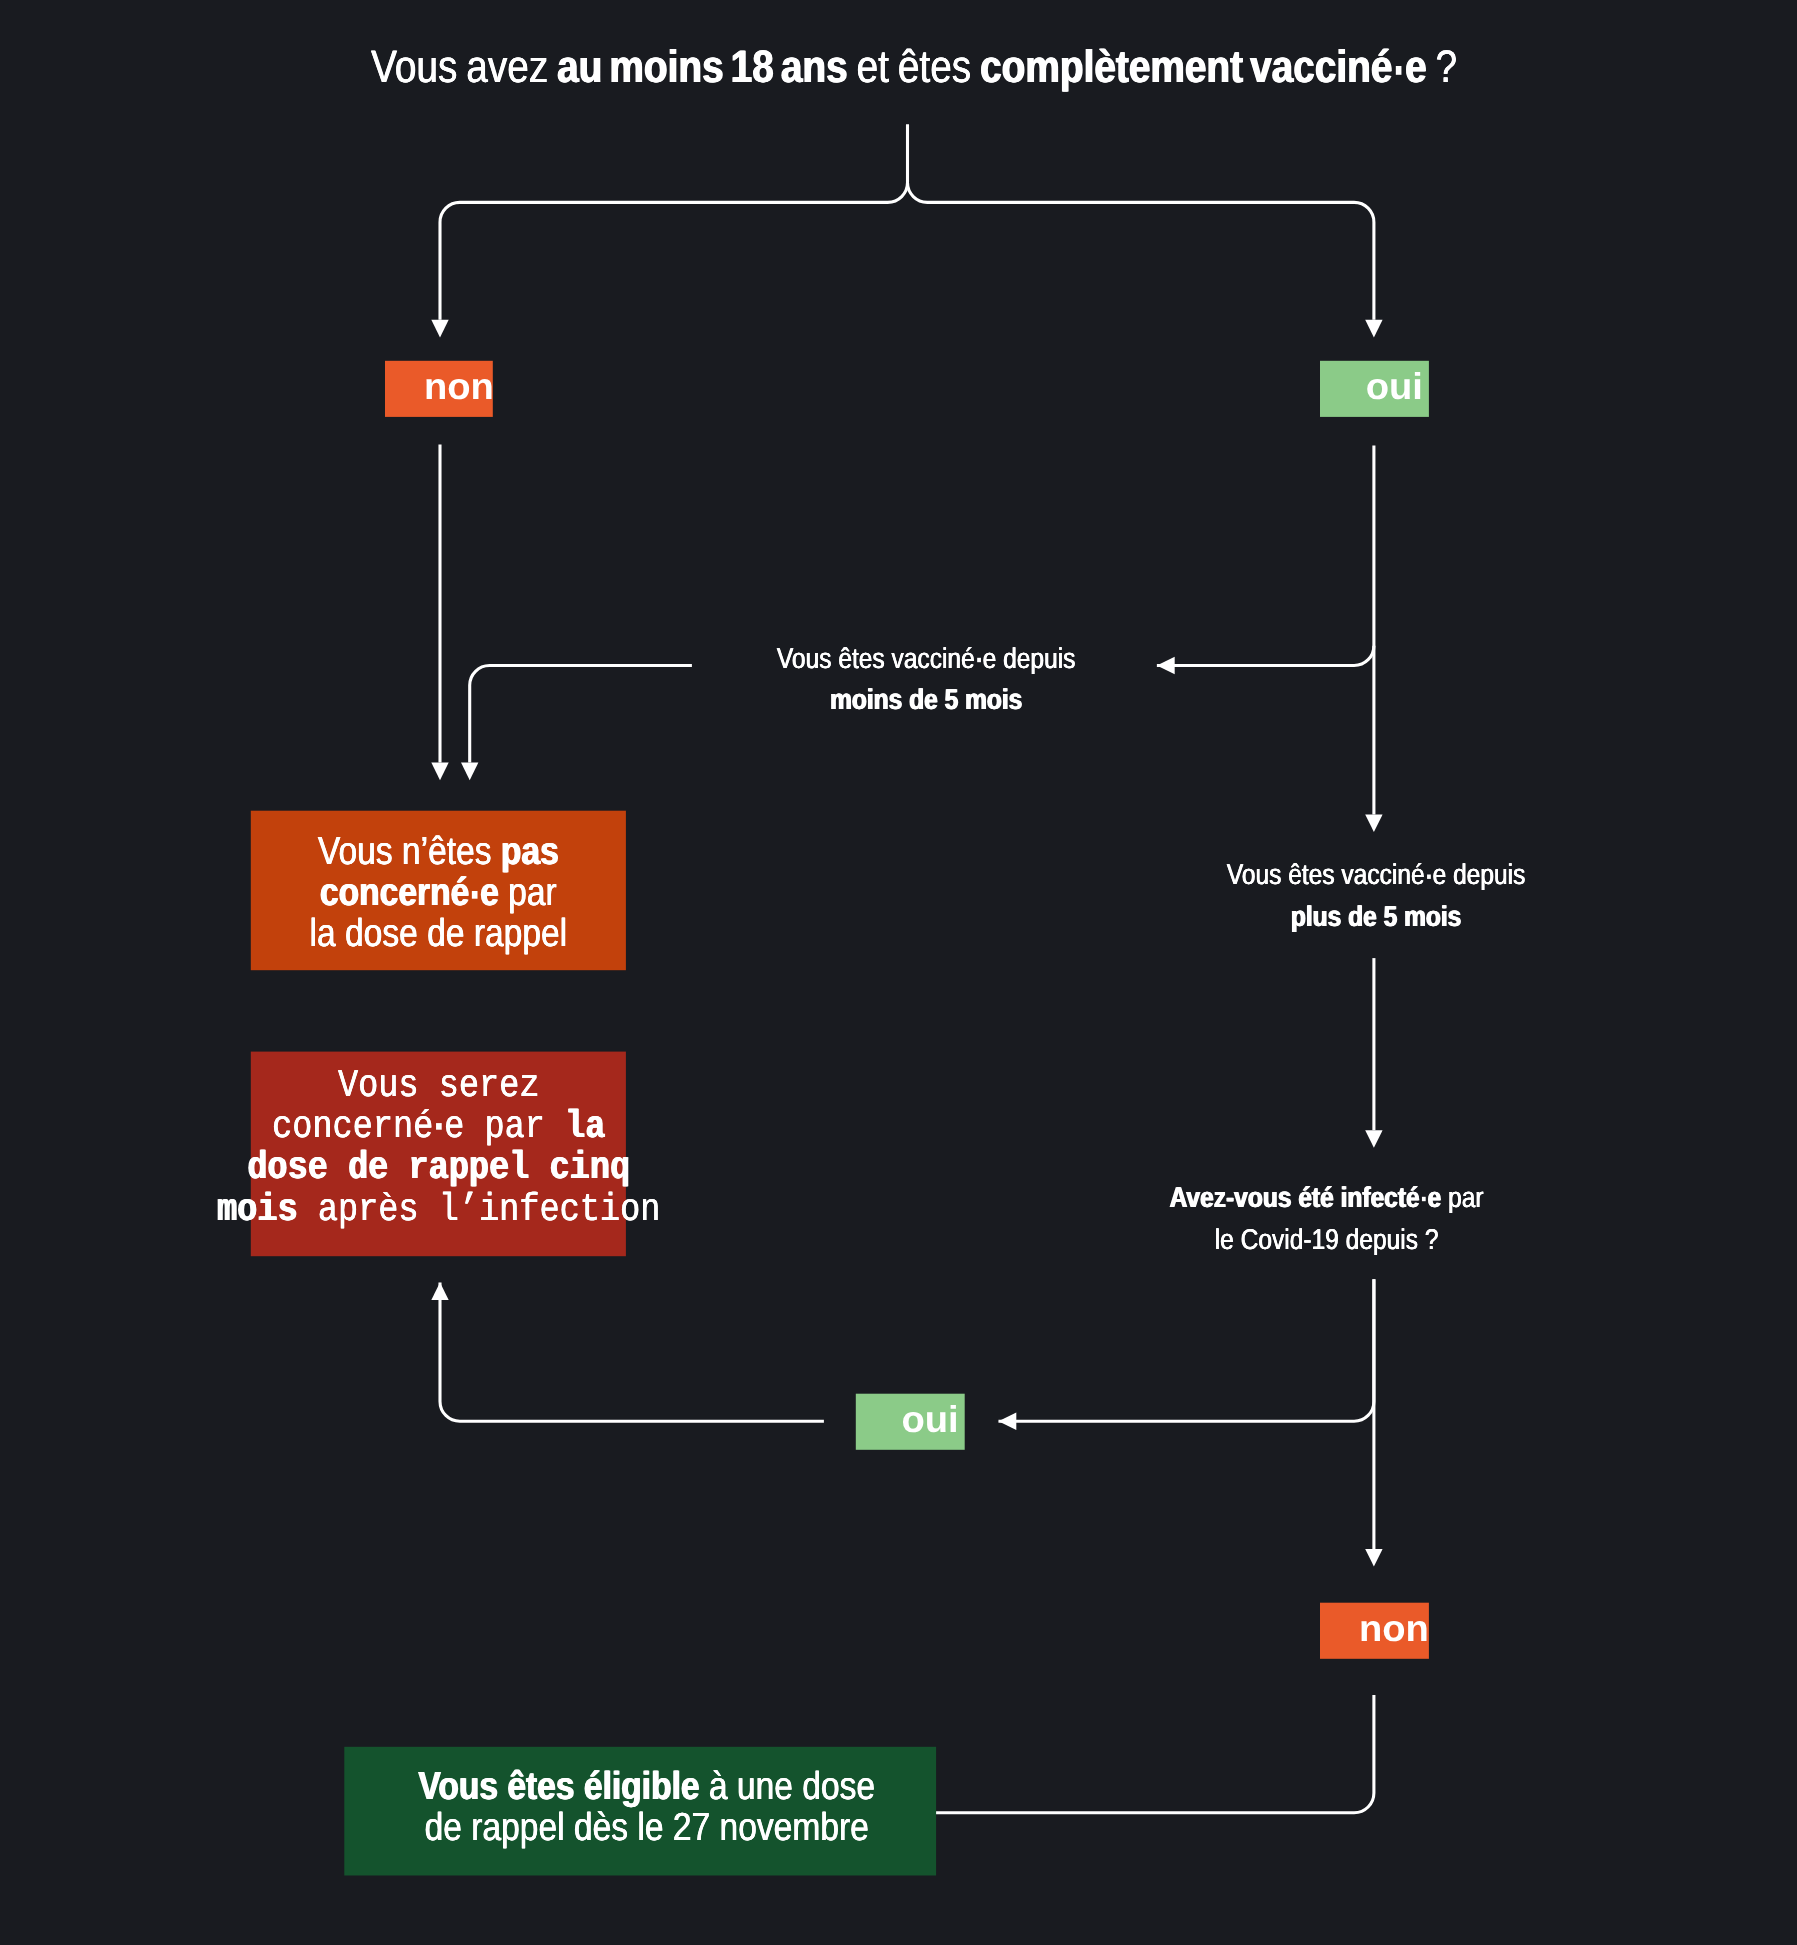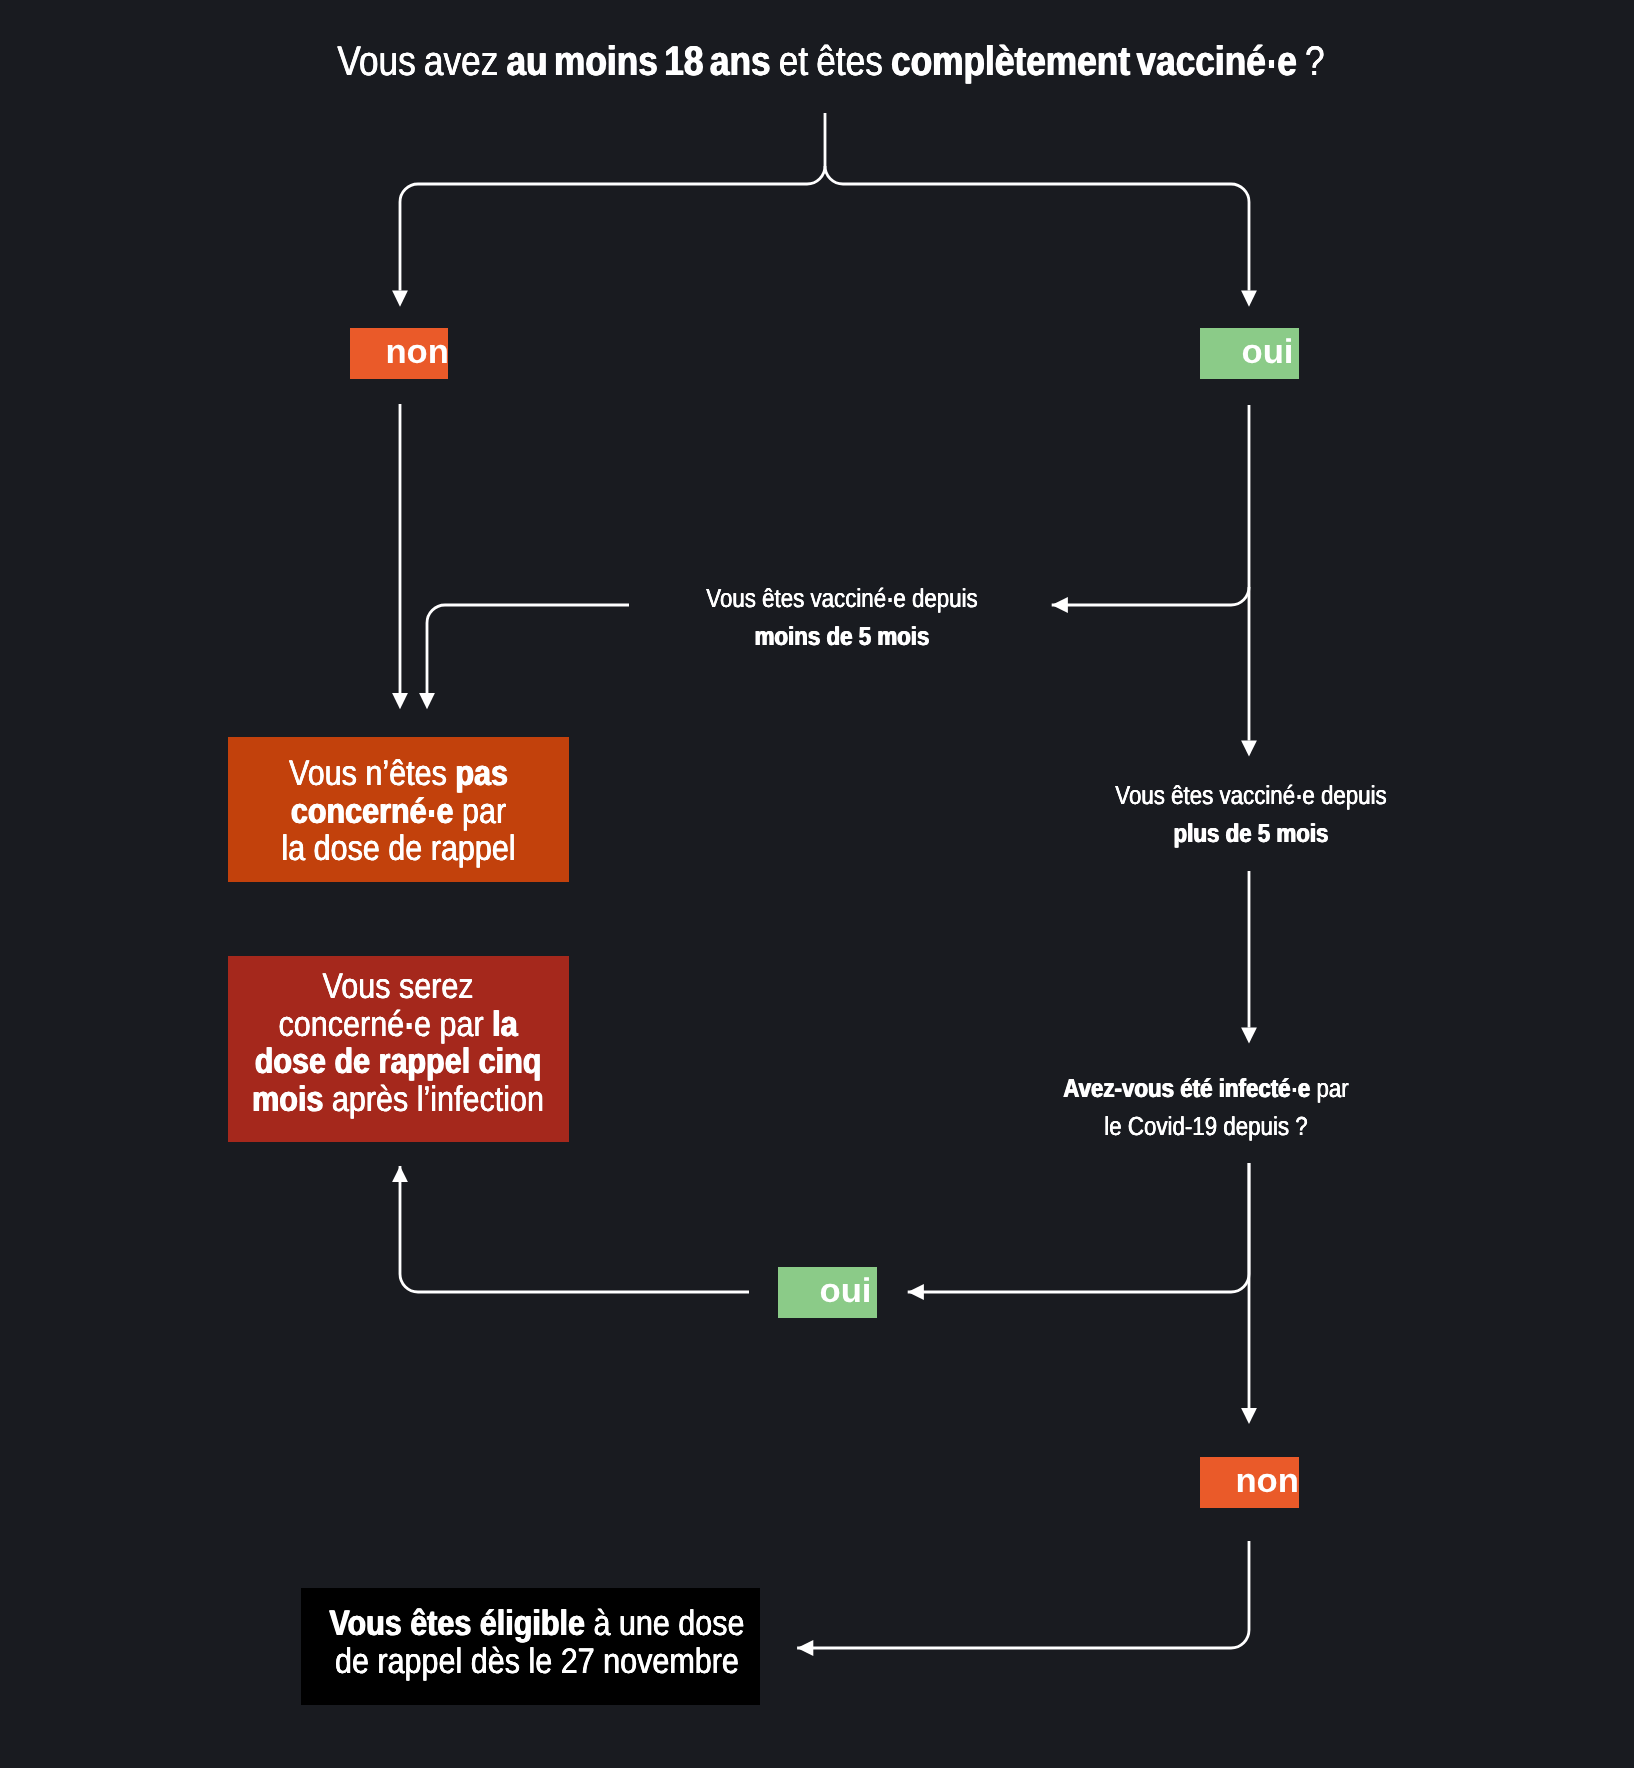--- a/index.html
+++ b/index.html
@@ -129,28 +129,28 @@
 
   <div class="node card" style="left:228px;top:737px;width:341px;height:145px;background:#c2410c;">
     <div class="inner" style="top:2px;">
       <div class="ln"><span>Vous n’êtes </span><b>pas</b></div>
       <div class="ln"><b>concerné<i class="middot"></i>e</b><span> par</span></div>
       <div class="ln"><span>la dose de rappel</span></div>
     </div>
   </div>
 
   <div class="node card" style="left:228px;top:956px;width:341px;height:186px;background:#a5281c;">
-    <div class="inner" style="top:-6px;">
+    <div class="inner" style="top:-6px;font-family:Liberation Mono, monospace;">
       <div class="ln"><span>Vous serez</span></div>
       <div class="ln"><span>concerné<i class="middot"></i>e par </span><b>la</b></div>
       <div class="ln"><b>dose de rappel cinq</b></div>
       <div class="ln"><b>mois</b><span> après l’infection</span></div>
     </div>
   </div>
 
-  <div class="node card" style="left:301px;top:1588px;width:459px;height:117px;background:#000000;">
+  <div class="node card" style="left:313px;top:1588px;width:538px;height:117px;background:#14532d;">
     <div class="inner" style="top:-4px;left:6px;">
       <div class="ln"><b>Vous êtes éligible</b><span> à une dose</span></div>
       <div class="ln"><span>de rappel dès le 27 novembre</span></div>
     </div>
   </div>
 
 </div>
 
 </body></html>

